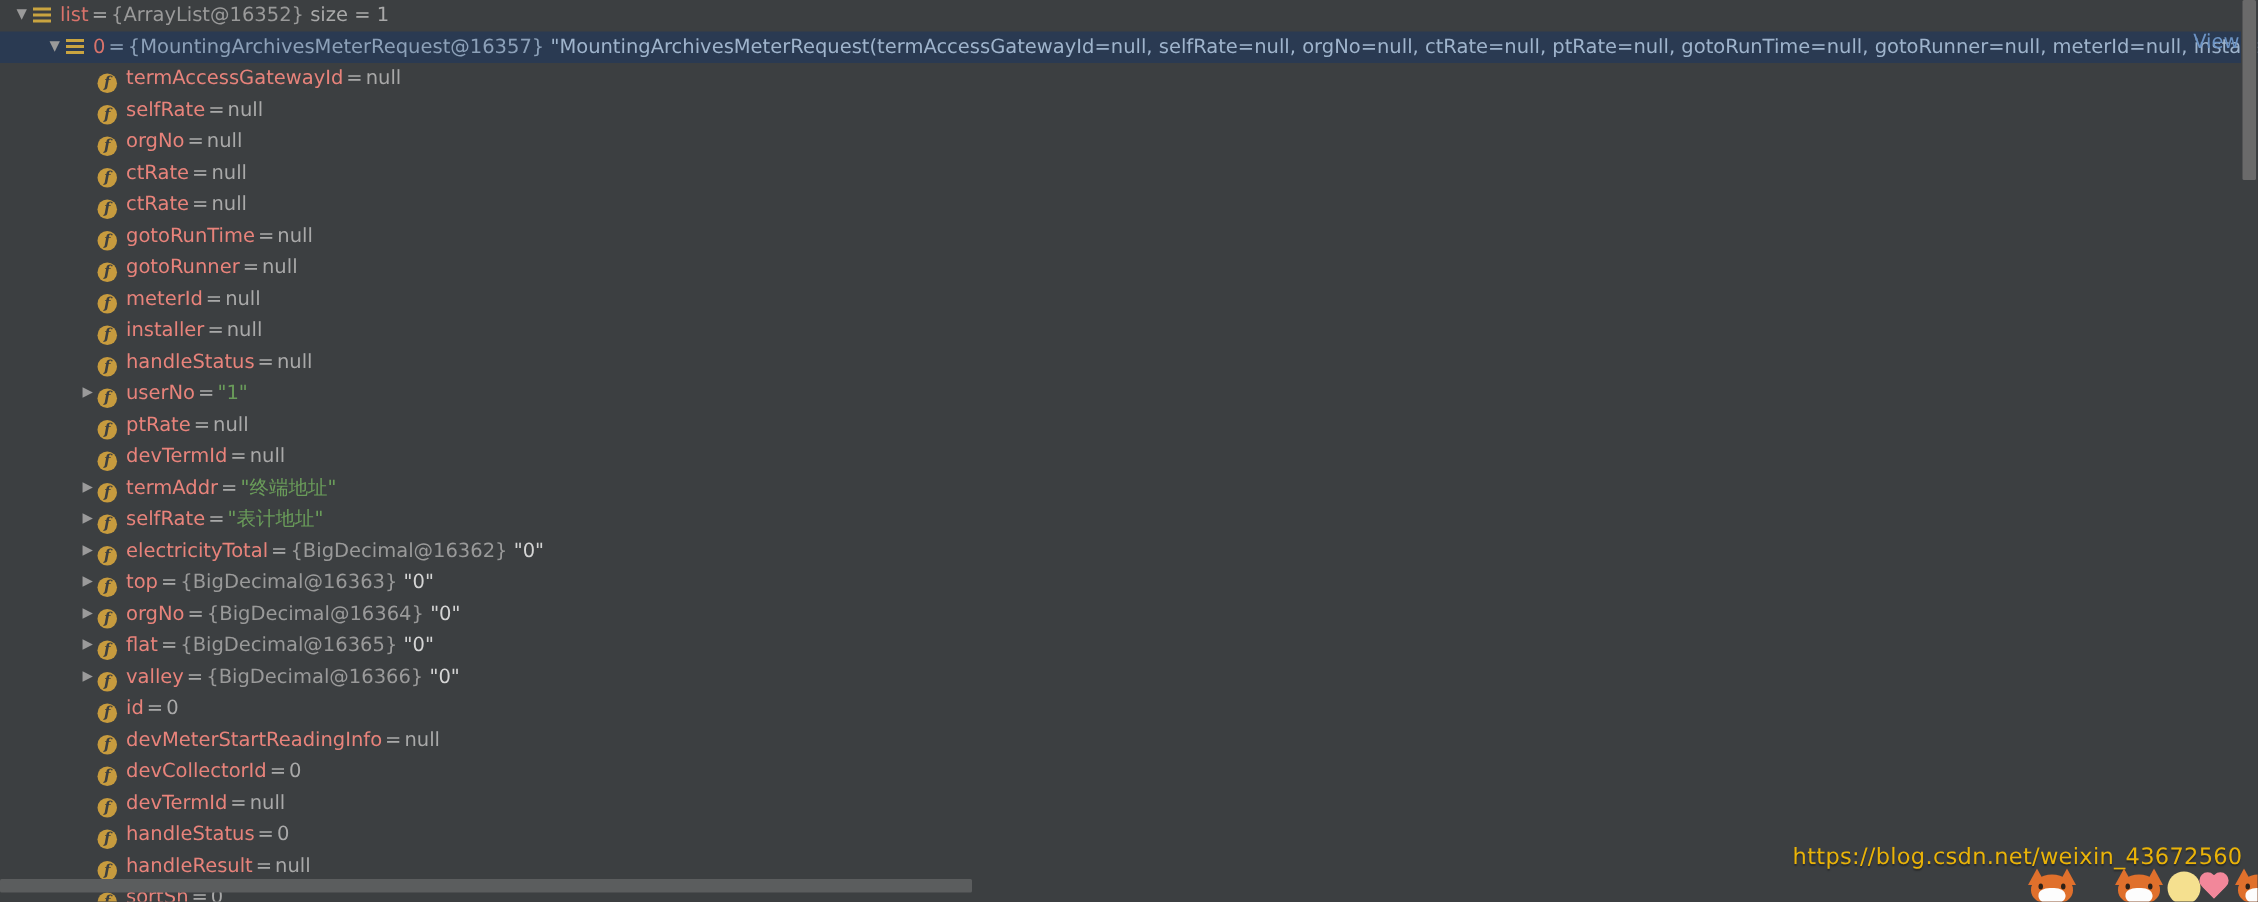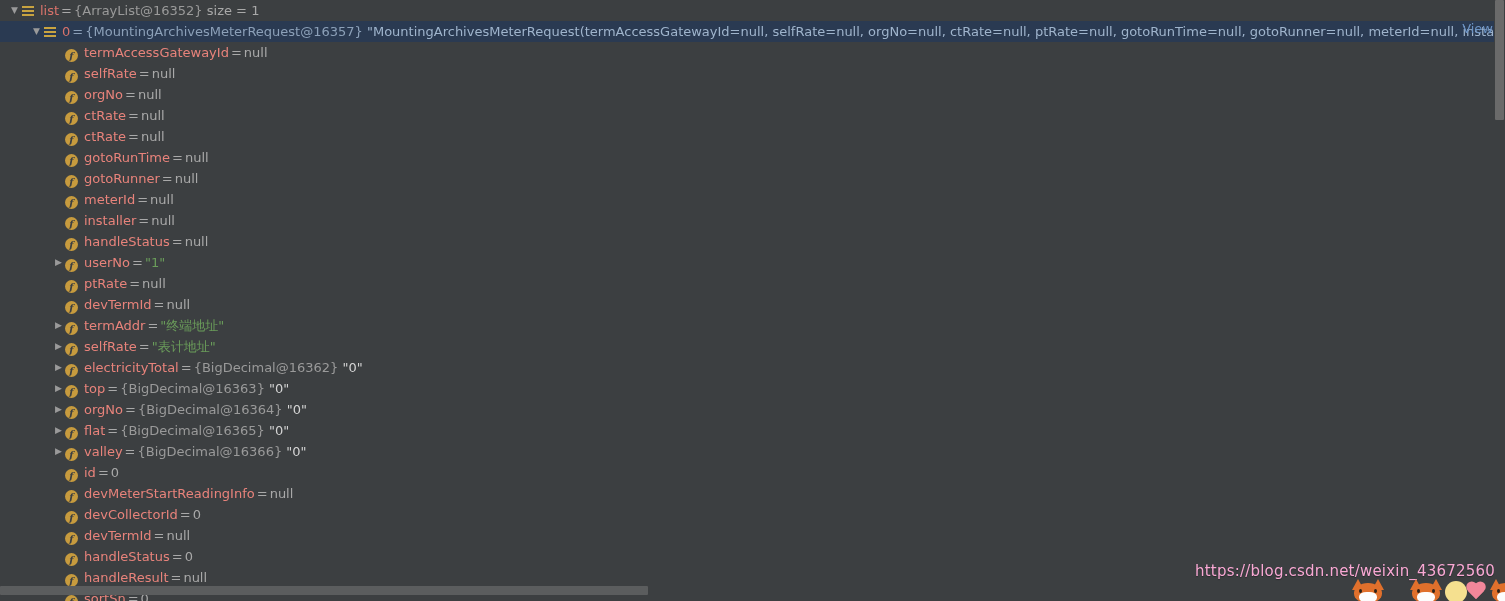--- a/index.html
+++ b/index.html
@@ -143,21 +143,21 @@
     height: 9px;
     background: #5b5d5e;
     border-radius: 1px;
   }
 
   
   #watermark {
     position: absolute;
     right: 10px;
     bottom: 21px;
-    color: #f9a8d4;
+    color: #eab308;
     font-size: 15px;
     letter-spacing: 0.2px;
     white-space: nowrap;
     text-shadow: 0 1px 1px rgba(0,0,0,0.35);
   }
   #watermark-art {
     position: absolute;
     right: 8px;
     bottom: -2px;
     width: 270px;

